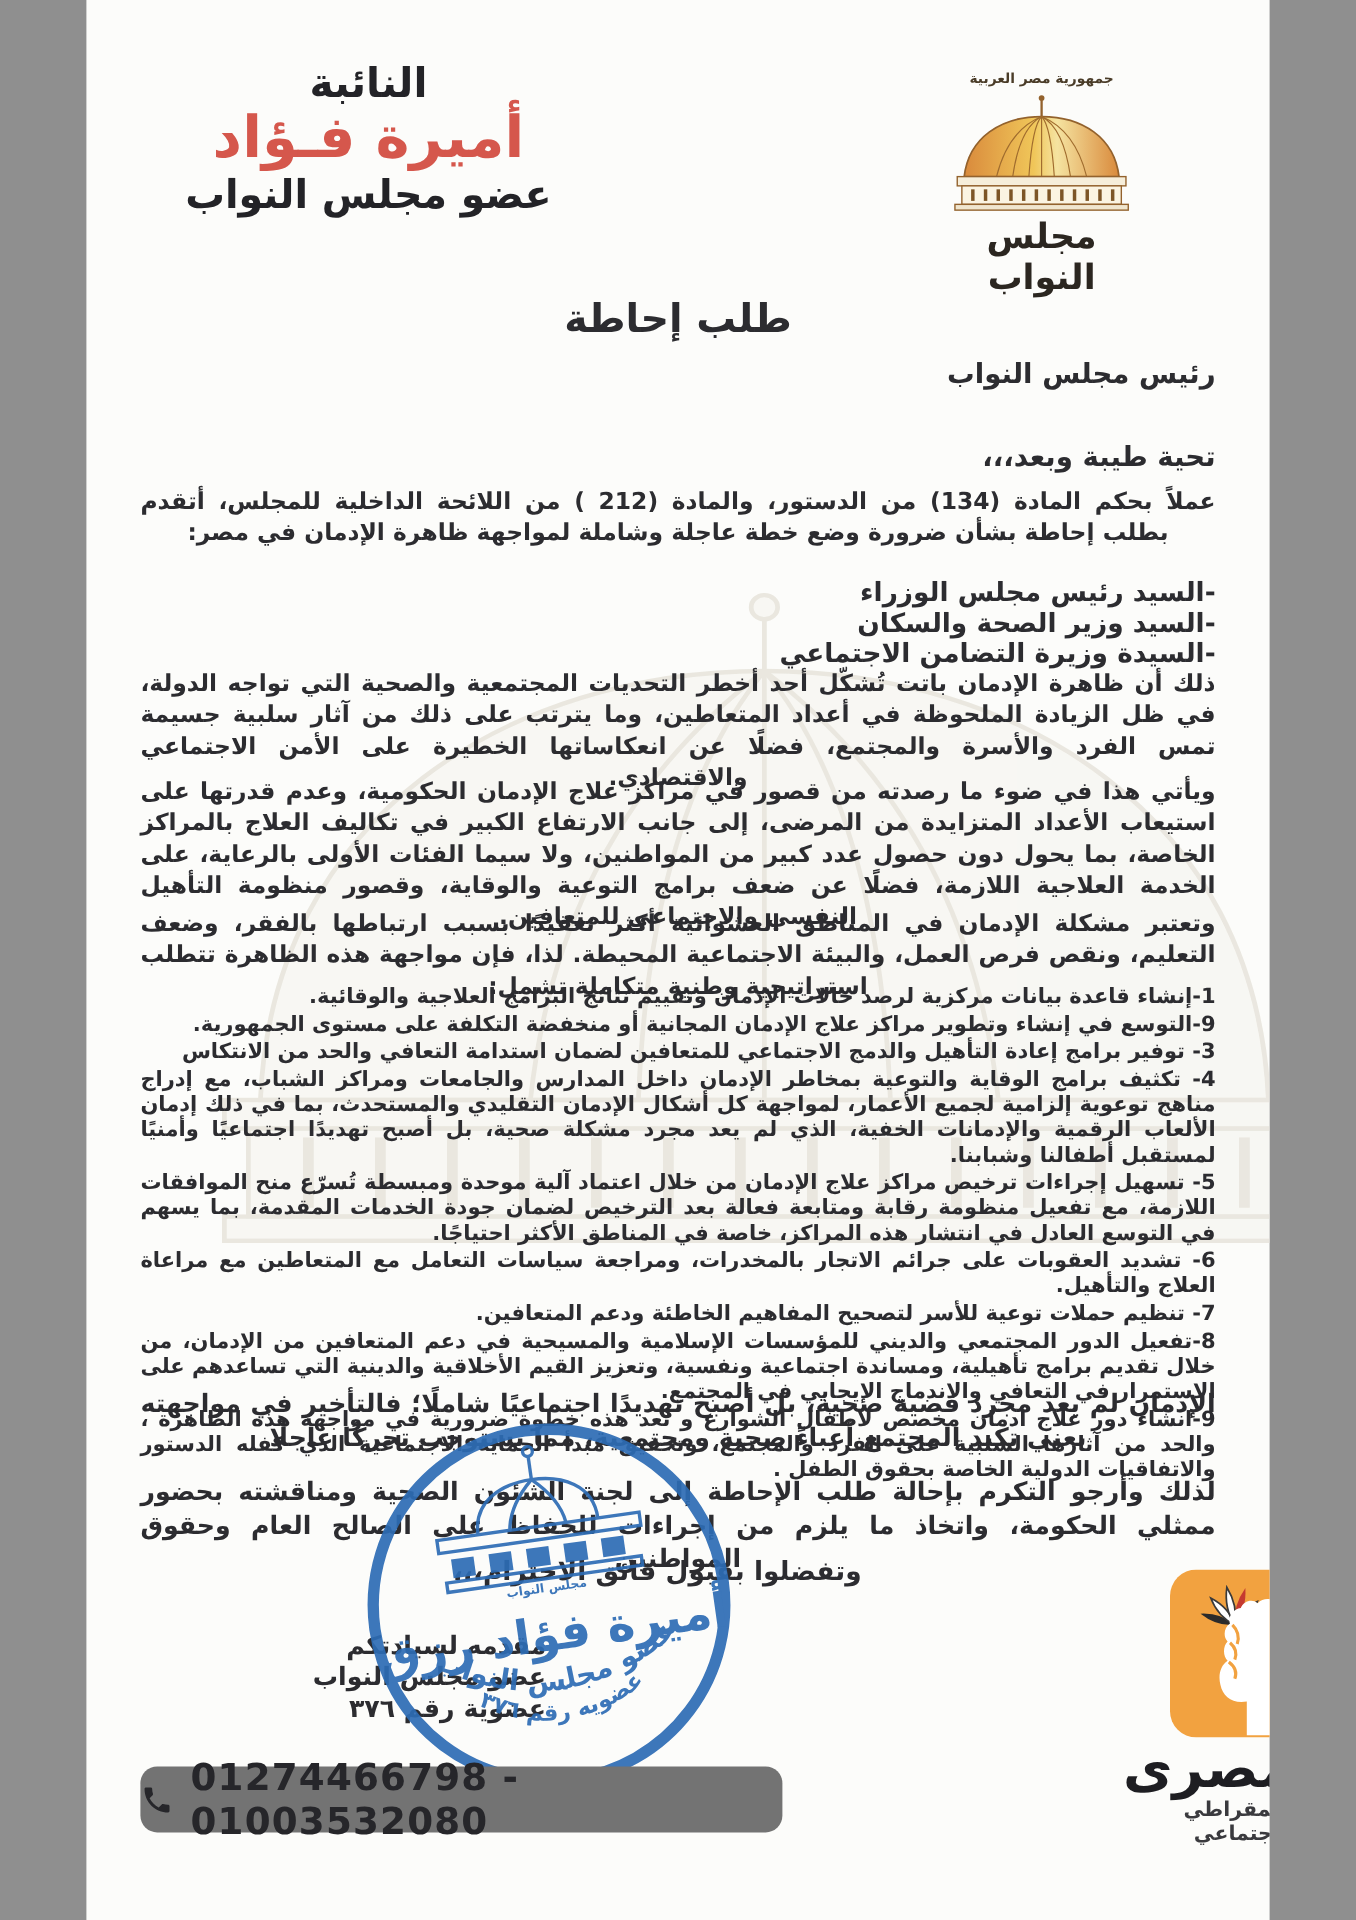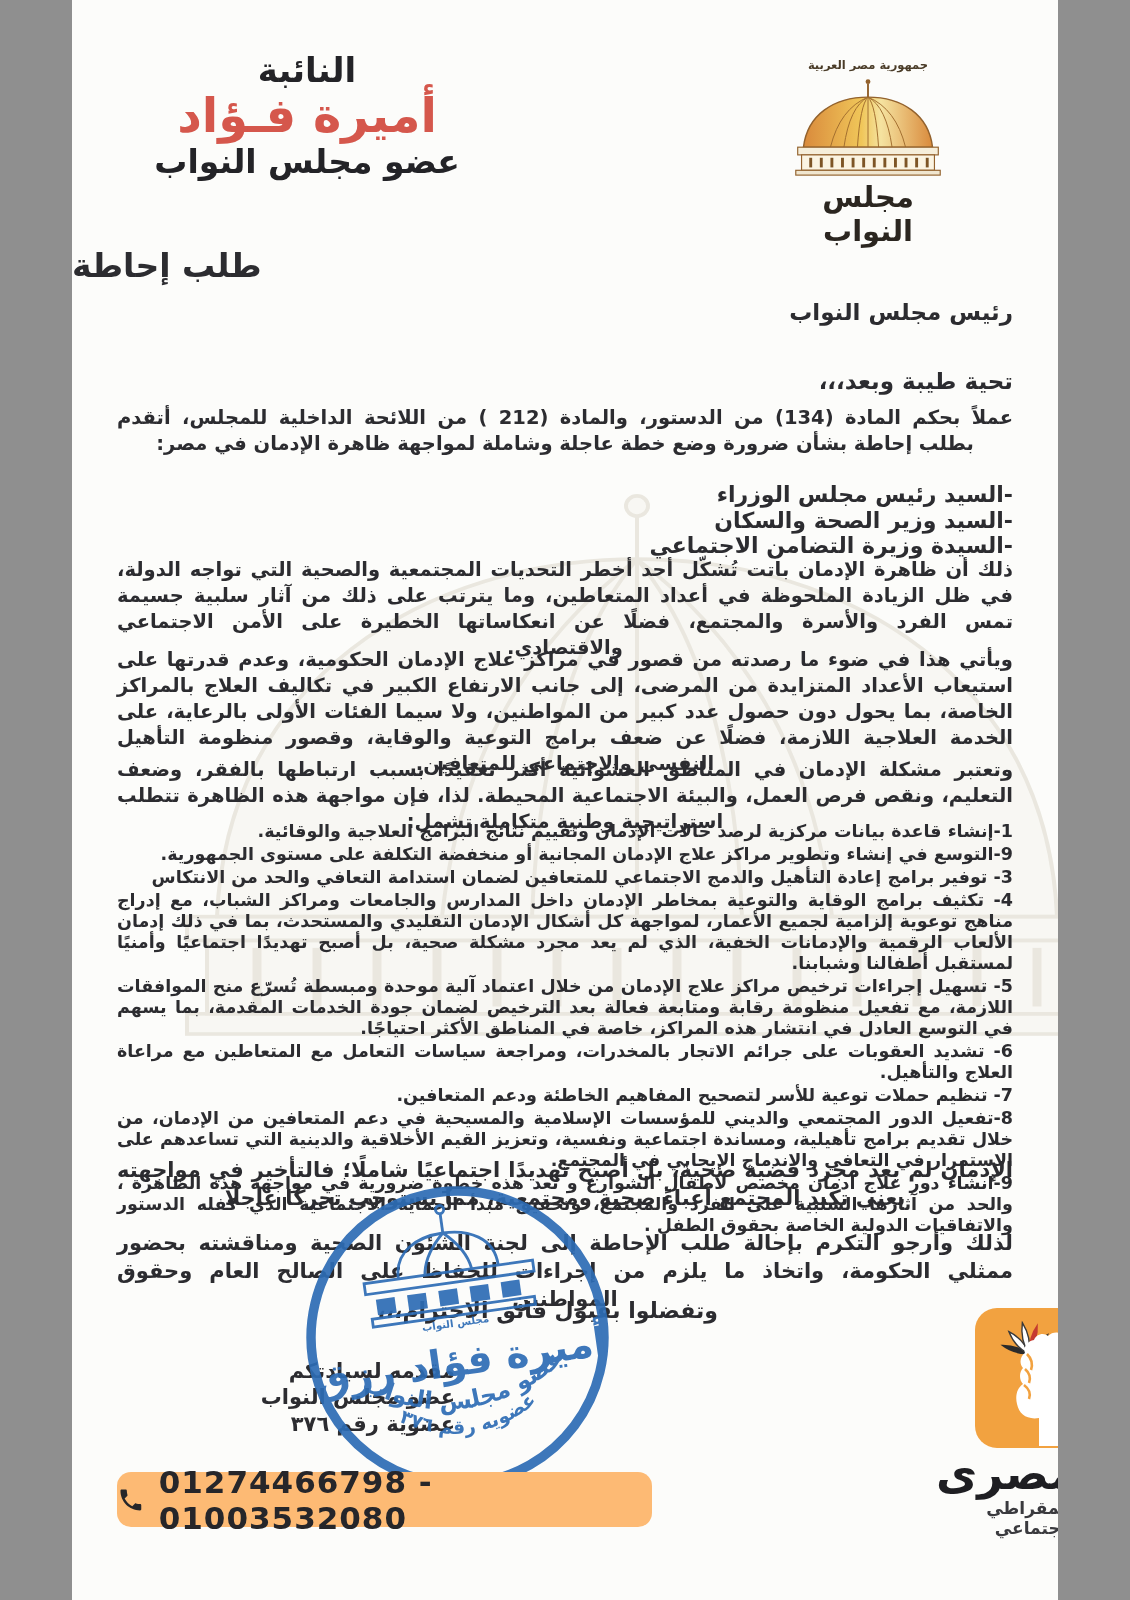--- a/index.html
+++ b/index.html
@@ -16,21 +16,21 @@
   
   .header-name { position:absolute; left:30px; top:52px; width:410px; text-align:center; z-index:2; }
   .hn-prefix { font-size:34px; line-height:1.1; color:#232327; }
   .hn-name   { font-size:48px; line-height:1.12; color:#d5574c; }
   .hn-role   { font-size:33px; line-height:1.15; color:#232327; }
   .parl-logo { position:absolute; right:100px; top:58px; width:180px; text-align:center; z-index:2; }
   .parl-top  { font-size:11.5px; color:#4a3c28; margin-bottom:2px; }
   .parl-dome { width:170px; height:104px; display:block; margin:0 auto; }
   .parl-bottom { font-size:29px; color:#2b2620; margin-top:2px; }
   
-  .doc-title { position:absolute; top:246px; left:0; width:100%; text-align:left; font-size:33px; z-index:2; }
+  .doc-title { position:absolute; top:246px; left:0; width:100%; text-align:center; font-size:33px; z-index:2; }
   .addressee { position:absolute; right:45px; top:298px; text-align:right; font-size:23px; line-height:1.3; z-index:2; }
   .greeting  { position:absolute; right:45px; top:368px; font-size:23px; z-index:2; }
   .para { position:absolute; right:45px; left:45px; font-size:19.5px; line-height:1.33;
           text-align:justify; text-align-last:center; z-index:2; }
   .intro { top:405px; }
   .recipients { position:absolute; right:45px; top:482px; font-size:22px; line-height:1.17; text-align:right; z-index:2; }
   .p2 { top:557px; }
   .p3 { top:647px; }
   .p4 { top:757px; }
   .list { position:absolute; right:45px; left:45px; top:821px; font-size:17.5px; line-height:1.2; z-index:2; }
@@ -41,21 +41,21 @@
   
   .stamp { position:absolute; left:228px; top:1180px; width:315px; height:315px;
            transform:rotate(-8deg); z-index:5; opacity:.92; }
   .stamp svg { width:100%; height:100%; }
   .stamp text, .stamp textPath { font-family:"DejaVu Sans", sans-serif; font-weight:700; fill:#2d6cb5; }
   
   .submitter { position:absolute; left:50px; top:1358px; width:333px; text-align:right;
                font-size:21px; line-height:1.26; z-index:2; }
   
   .phone-bar { position:absolute; left:45px; top:1472px; width:535px; height:55px;
-               background:#fdba74; border-radius:14px; display:flex; align-items:center;
+               background:#737373; border-radius:14px; display:flex; align-items:center;
                justify-content:center; gap:14px; direction:ltr; z-index:6; }
   .phone-icon { width:30px; height:30px; }
   .phone-numbers { font-size:31px; color:#26262a; letter-spacing:1px; }
   
   .party-logo { position:absolute; left:890px; top:1308px; width:150px; text-align:center; z-index:4; }
   .party-badge { width:124px; height:140px; display:block; margin:0 auto; }
   .party-name { font-size:45px; line-height:1.05; color:#1e1e22; margin-top:2px; }
   .party-sub  { font-size:17px; color:#3a3a3e; margin-top:1px; }
 </style>
 </head>

